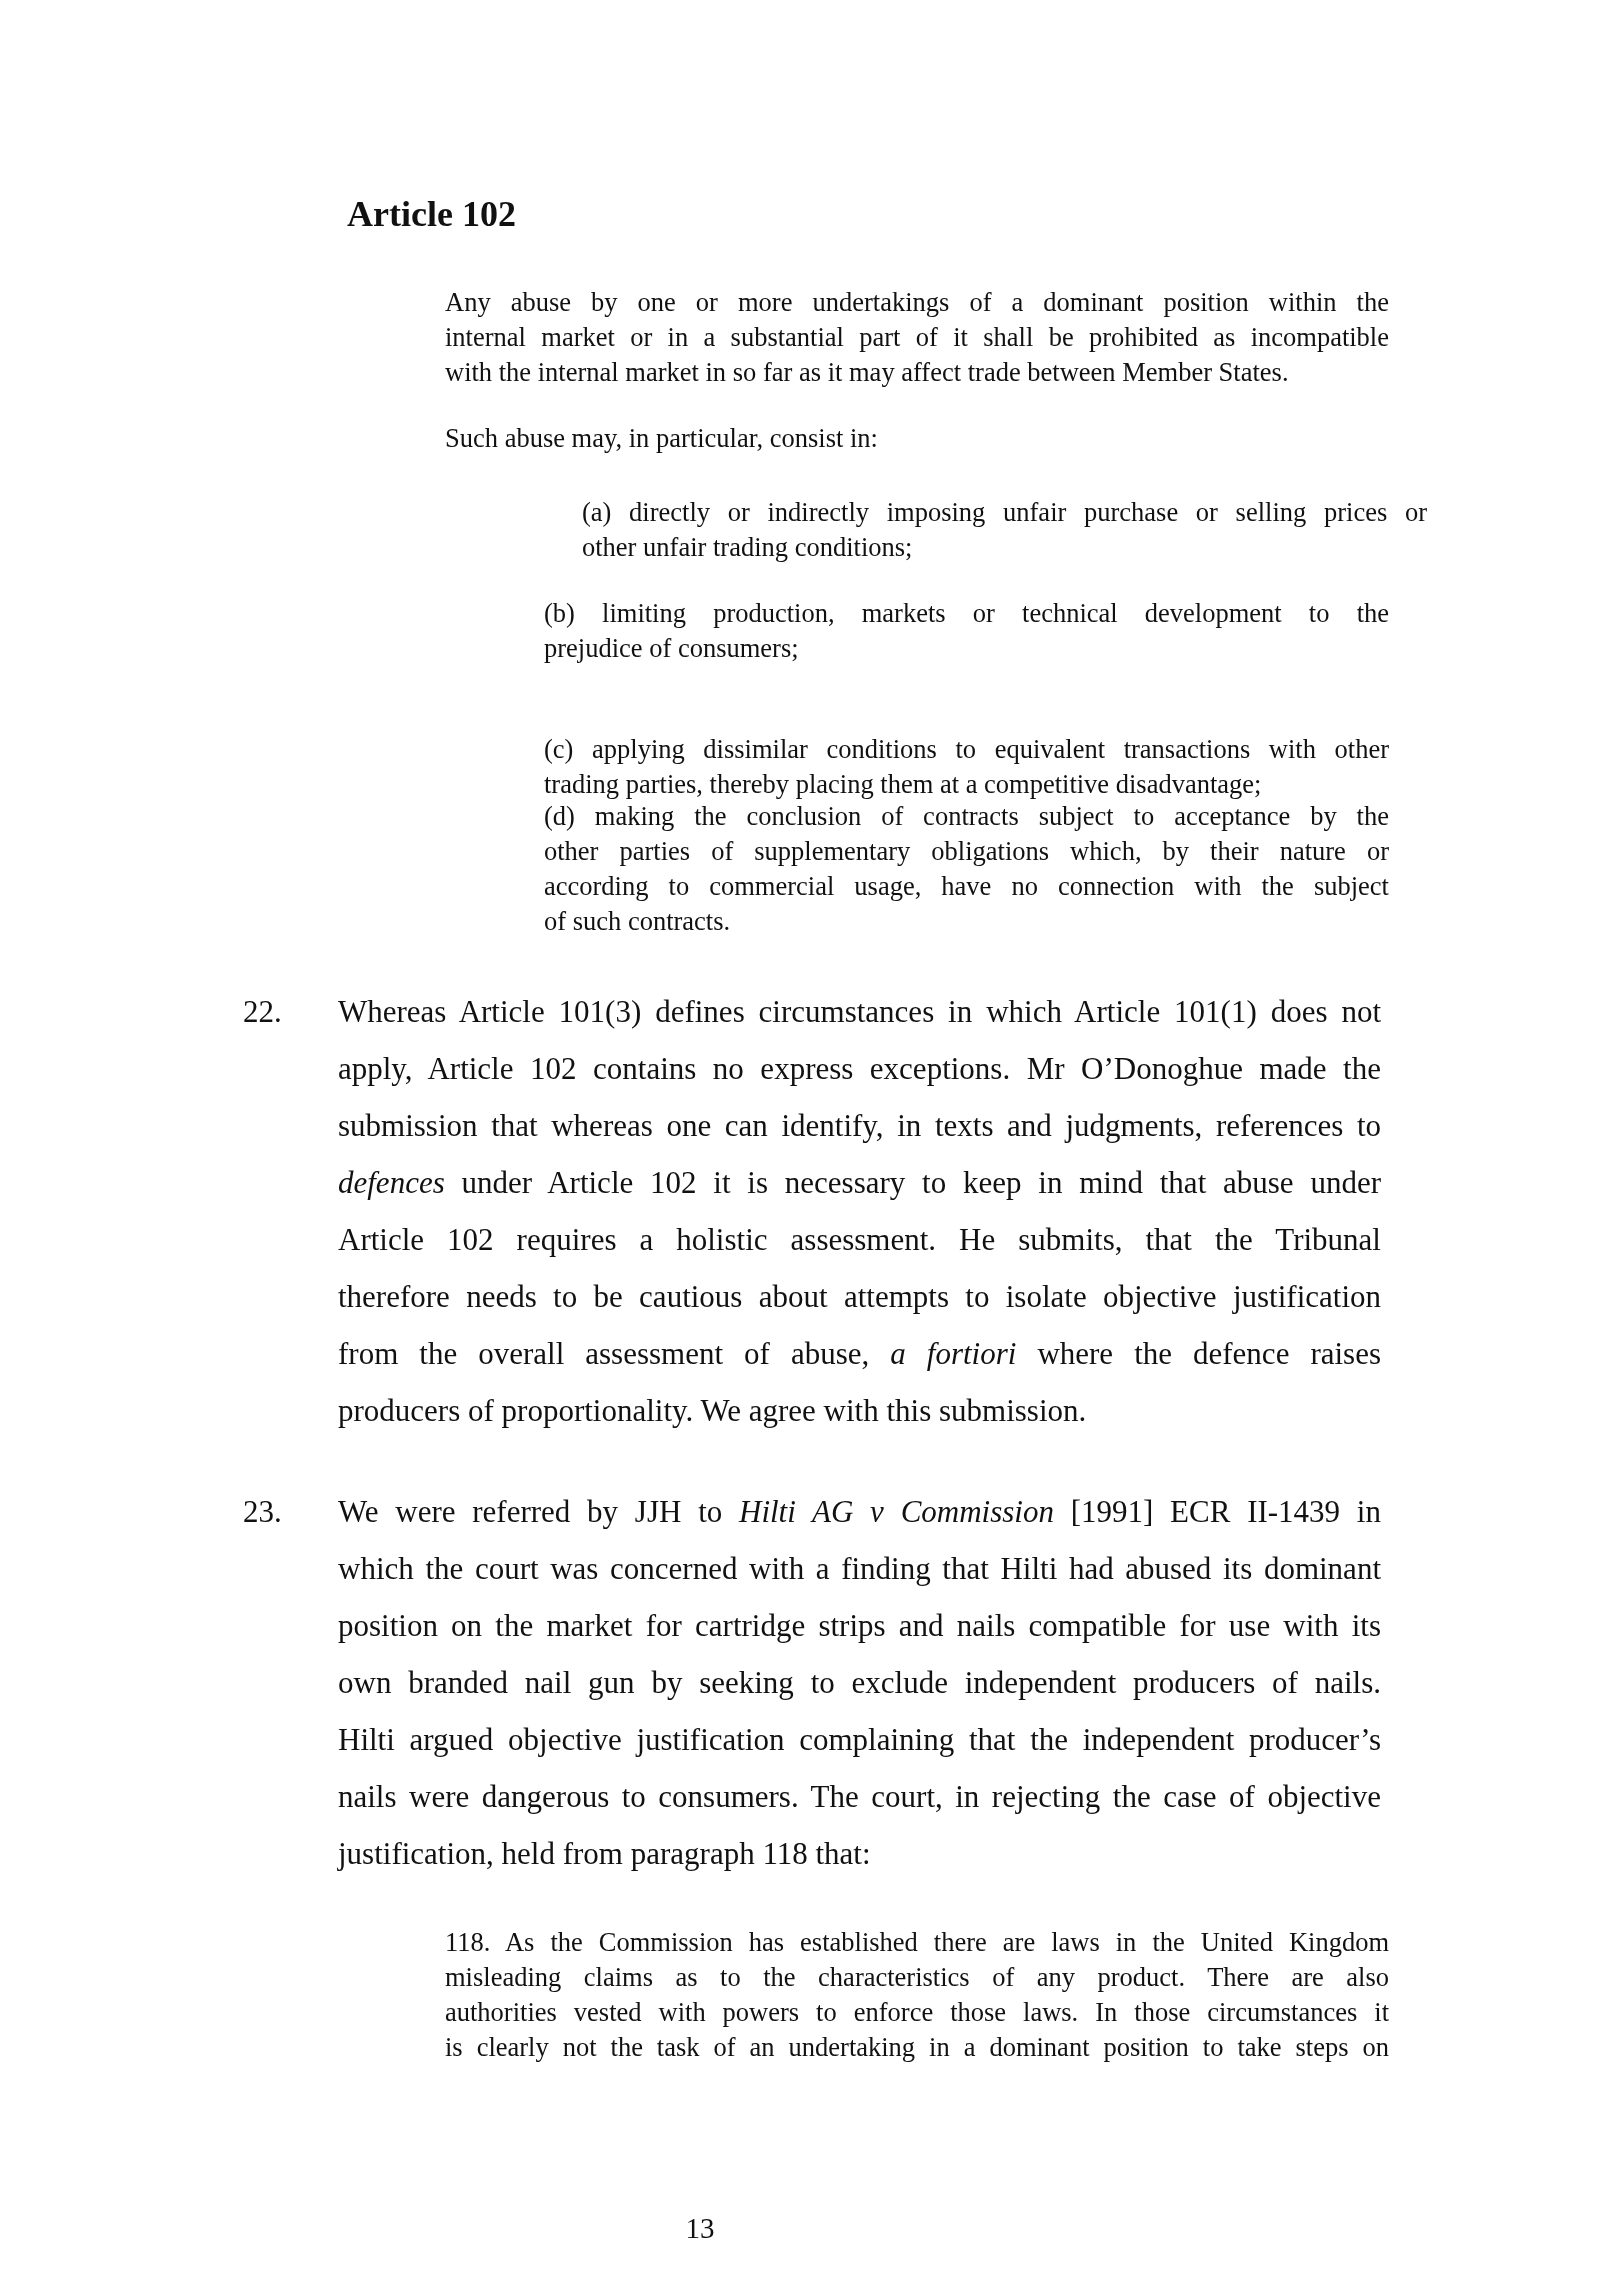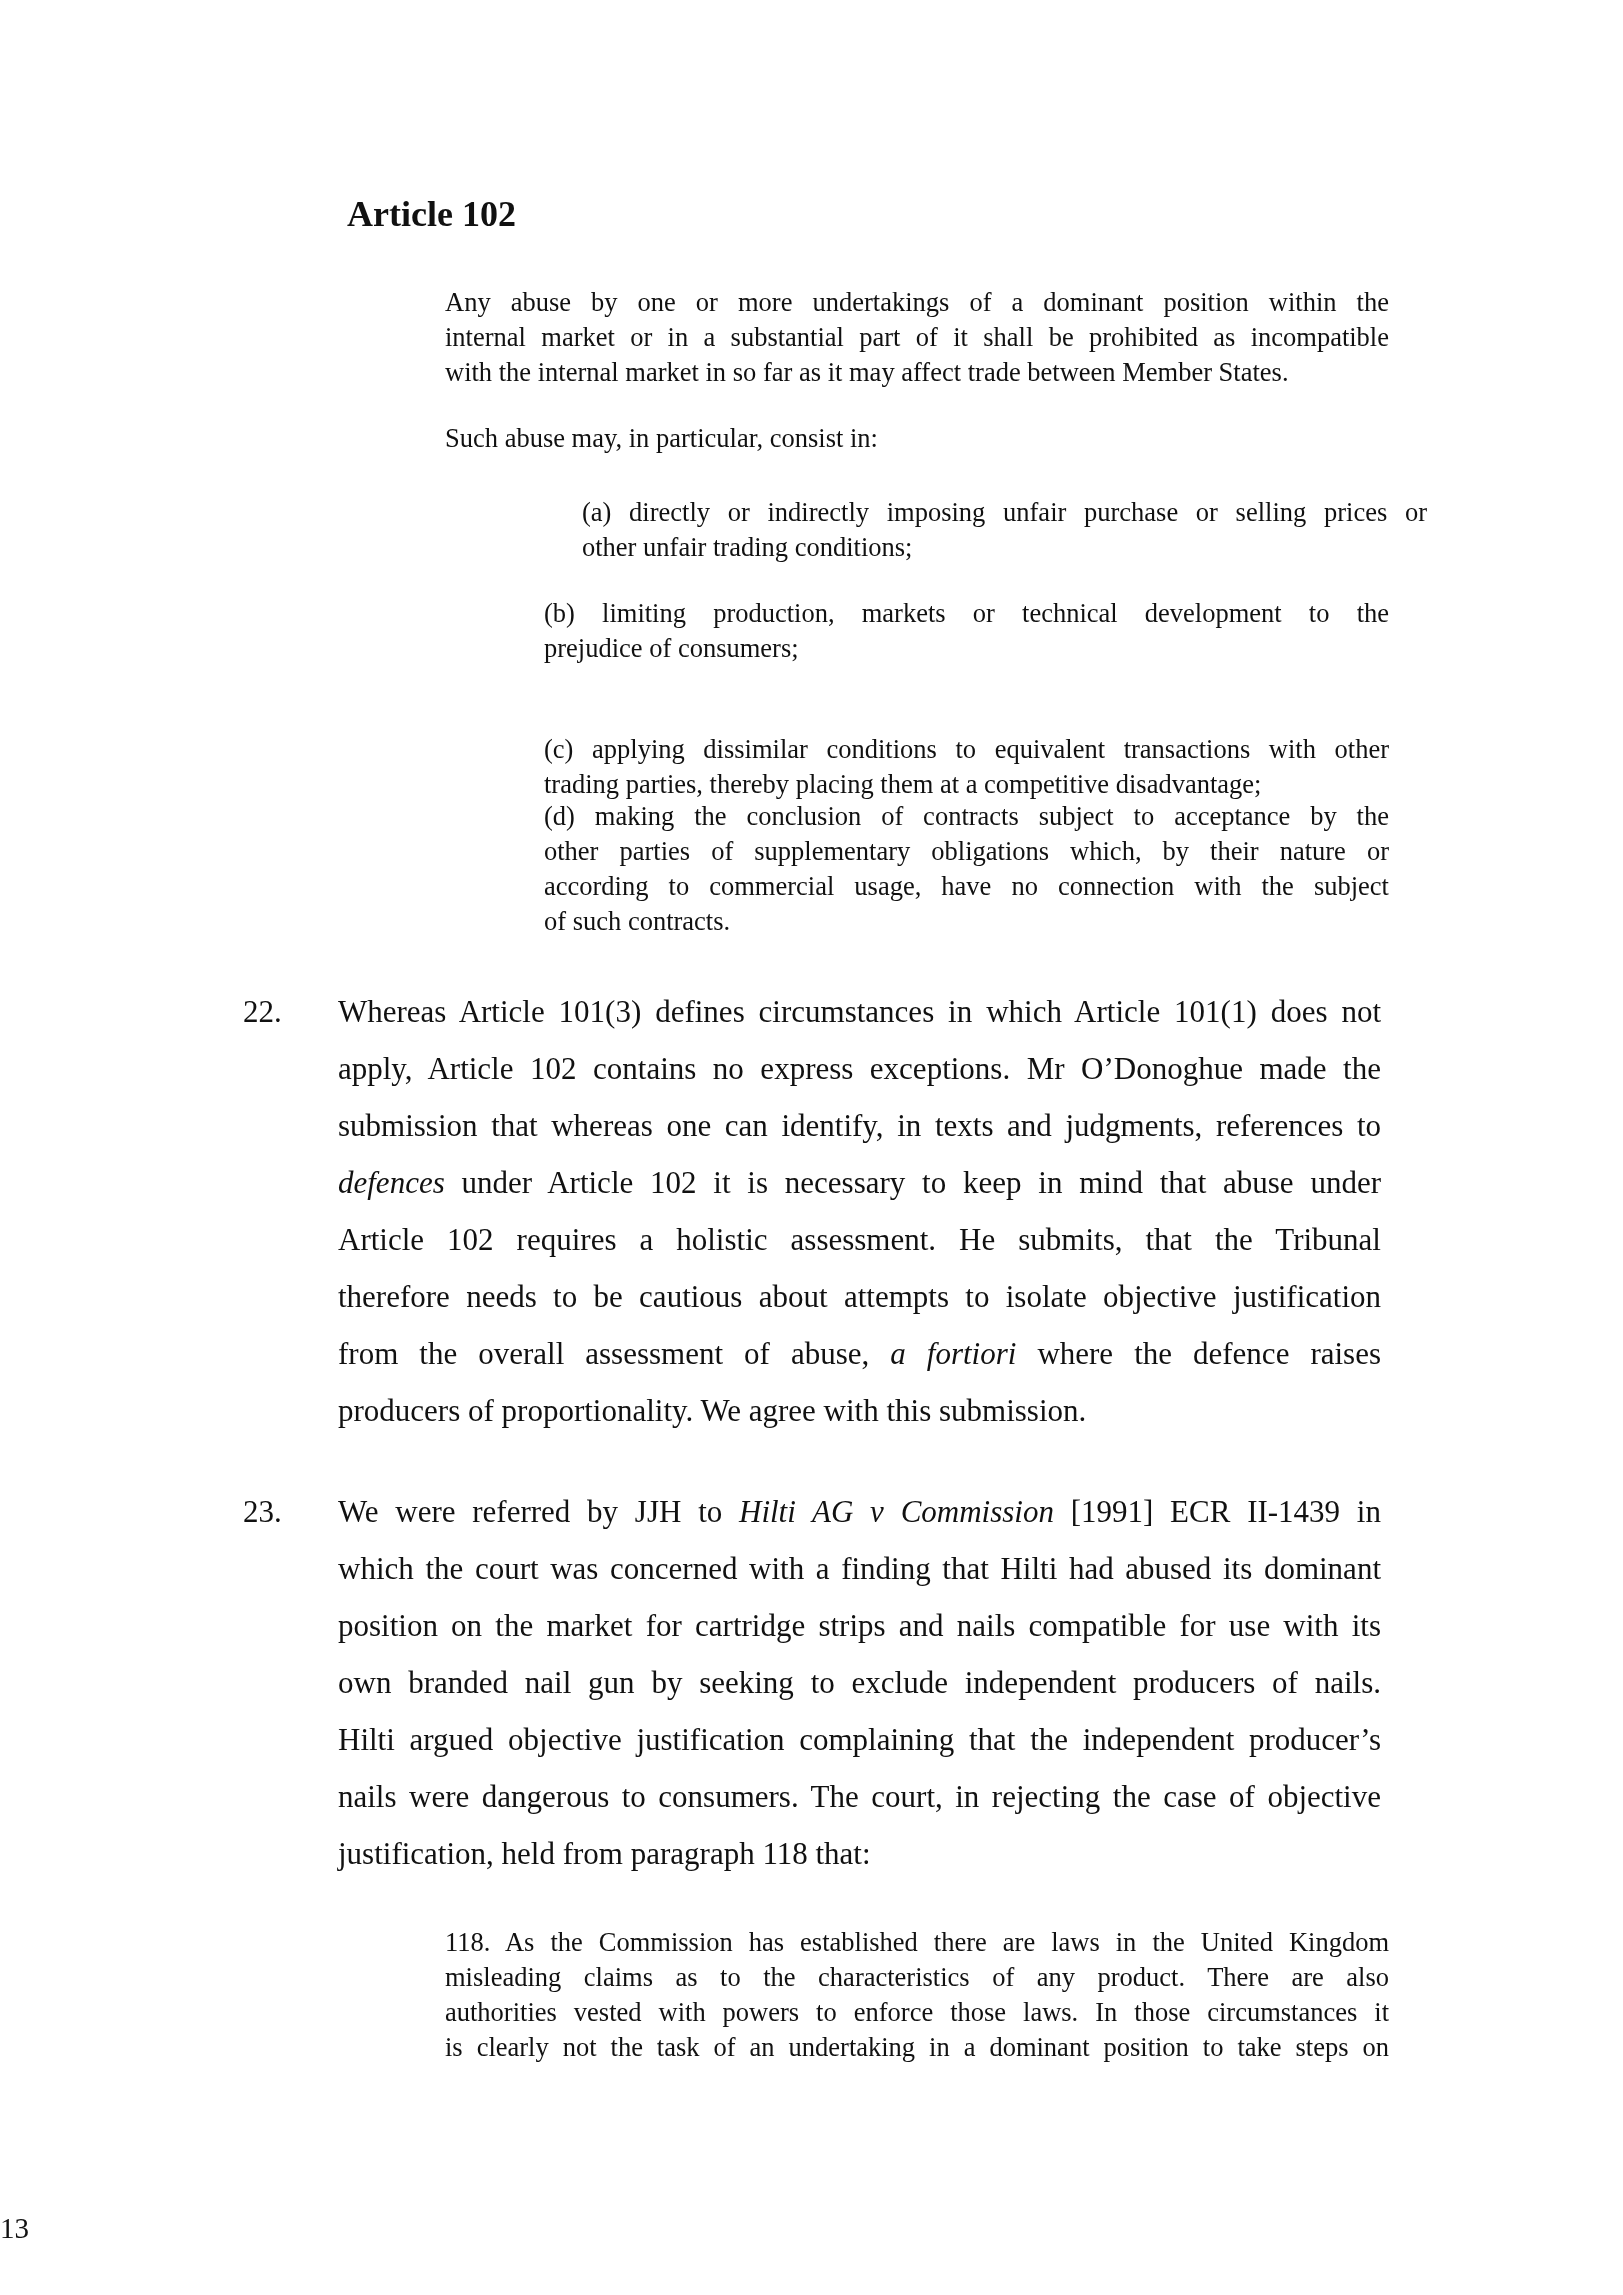--- a/index.html
+++ b/index.html
@@ -8,21 +8,21 @@
   .abs { position: absolute; }
   .heading { left: 347px; top: 195px; font-size: 36px; font-weight: bold; line-height: 39px; }
   .quote { left: 445px; width: 944px; font-size: 26.5px; line-height: 35px; text-align: justify; }
   .sub { left: 544px; width: 845px; font-size: 26.5px; line-height: 35px; text-align: justify; }
   .para-num { left: 243px; font-size: 31px; line-height: 57px; }
   .para-body { left: 338px; width: 1043px; font-size: 31px; line-height: 57px; text-align: justify; }
   .para-body .line { display: block; text-align: justify; text-align-last: justify; white-space: nowrap; }
   .para-body .line.last { text-align-last: left; }
   .quote .line, .sub .line { display: block; text-align: justify; text-align-last: justify; white-space: nowrap; }
   .quote .line.last, .sub .line.last { text-align-last: left; }
-  .page-number { left: 0; width: 1400px; top: 2210px; font-size: 29px; line-height: 37px; }
+  .page-number { left: 0; width: 1400px; top: 2210px; text-align: center; font-size: 29px; line-height: 37px; }
   em { font-style: italic; }
 </style>
 </head>
 <body>
 
 <div class="abs heading">Article 102</div>
 
 <div class="abs quote" style="top:285px;">
   <span class="line">Any abuse by one or more undertakings of a dominant position within the</span>
   <span class="line">internal market or in a substantial part of it shall be prohibited as incompatible</span>

